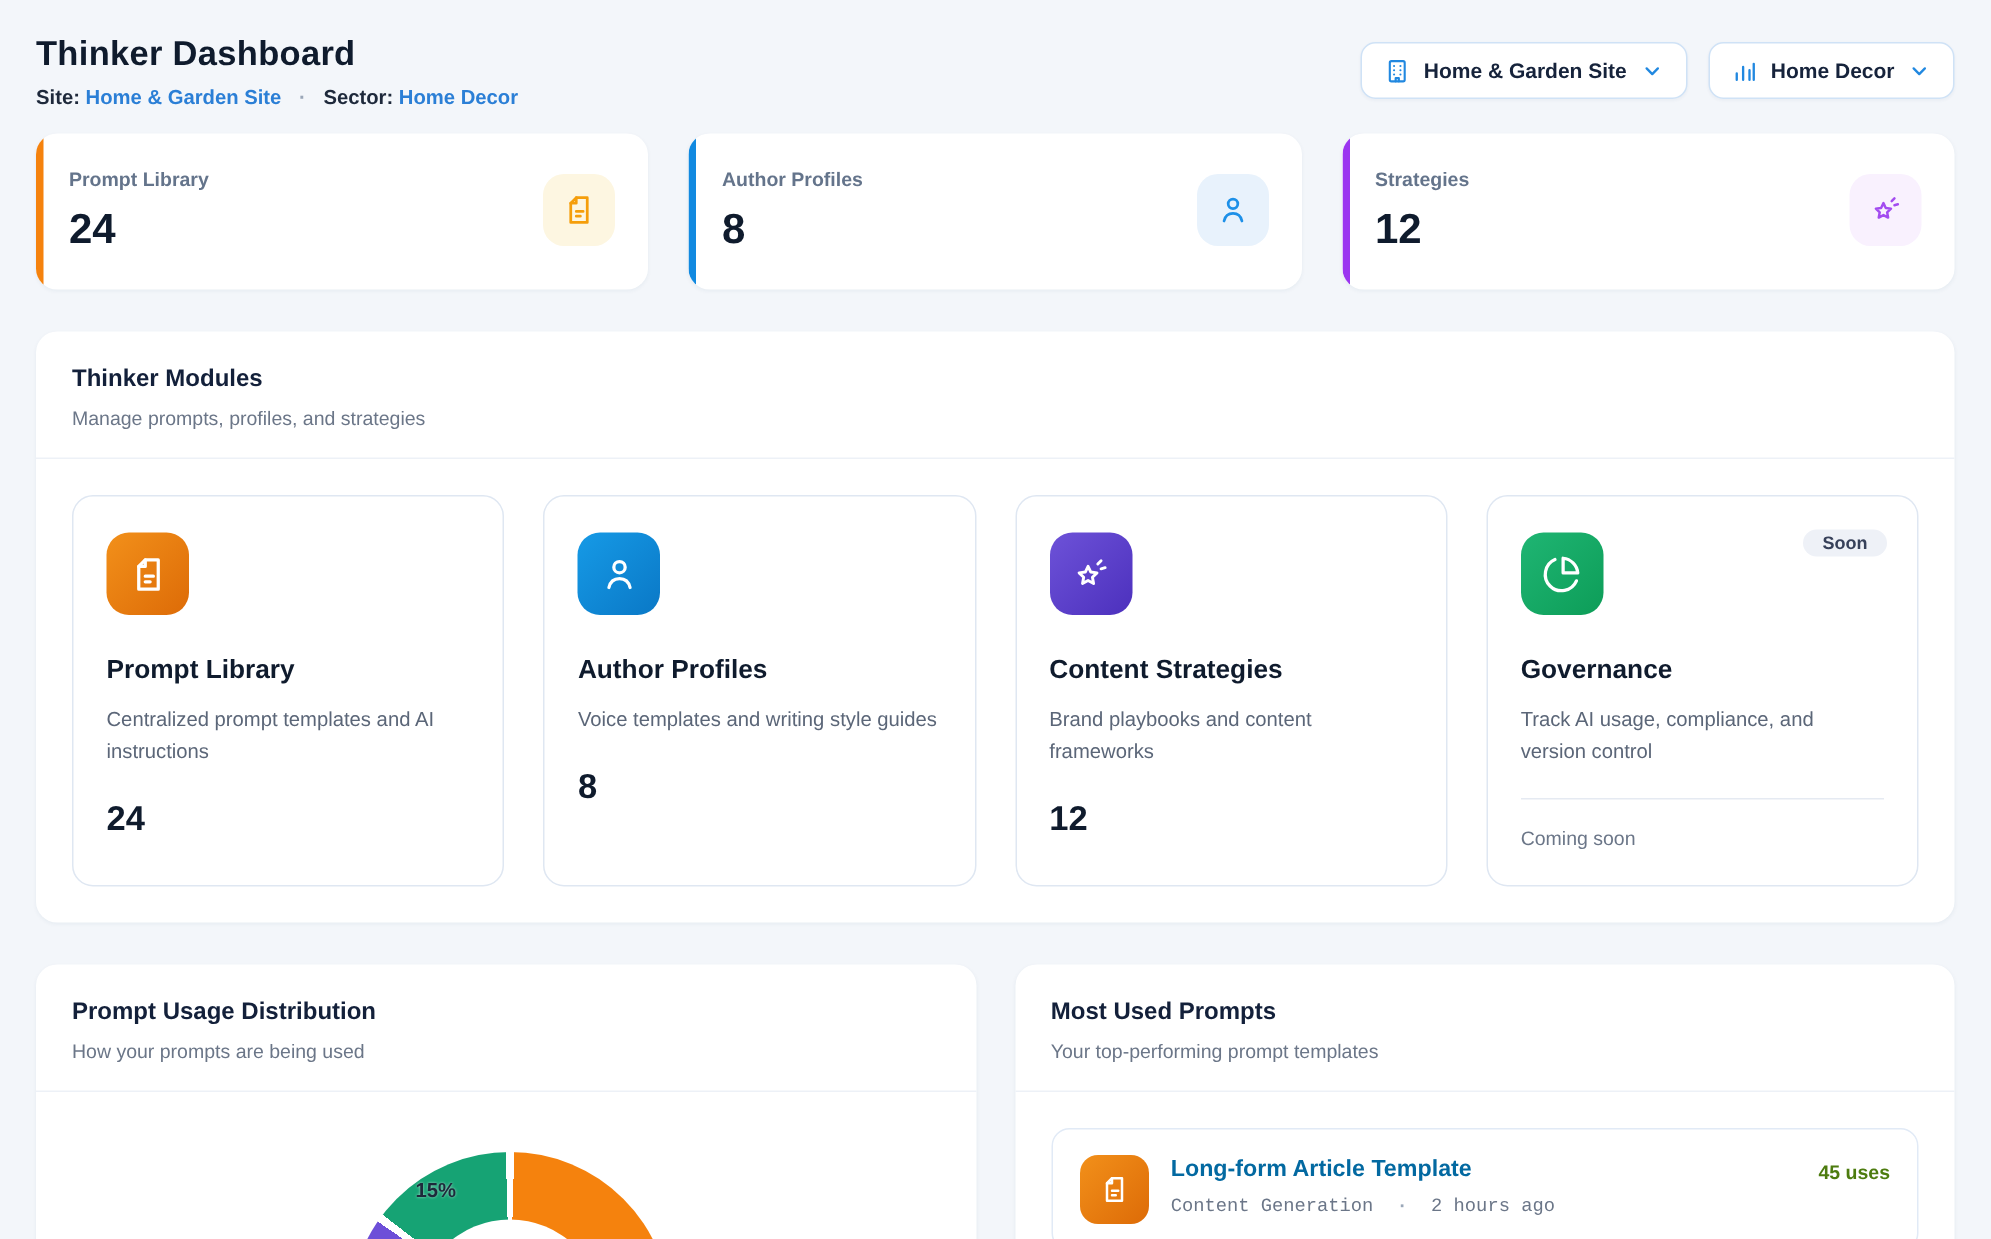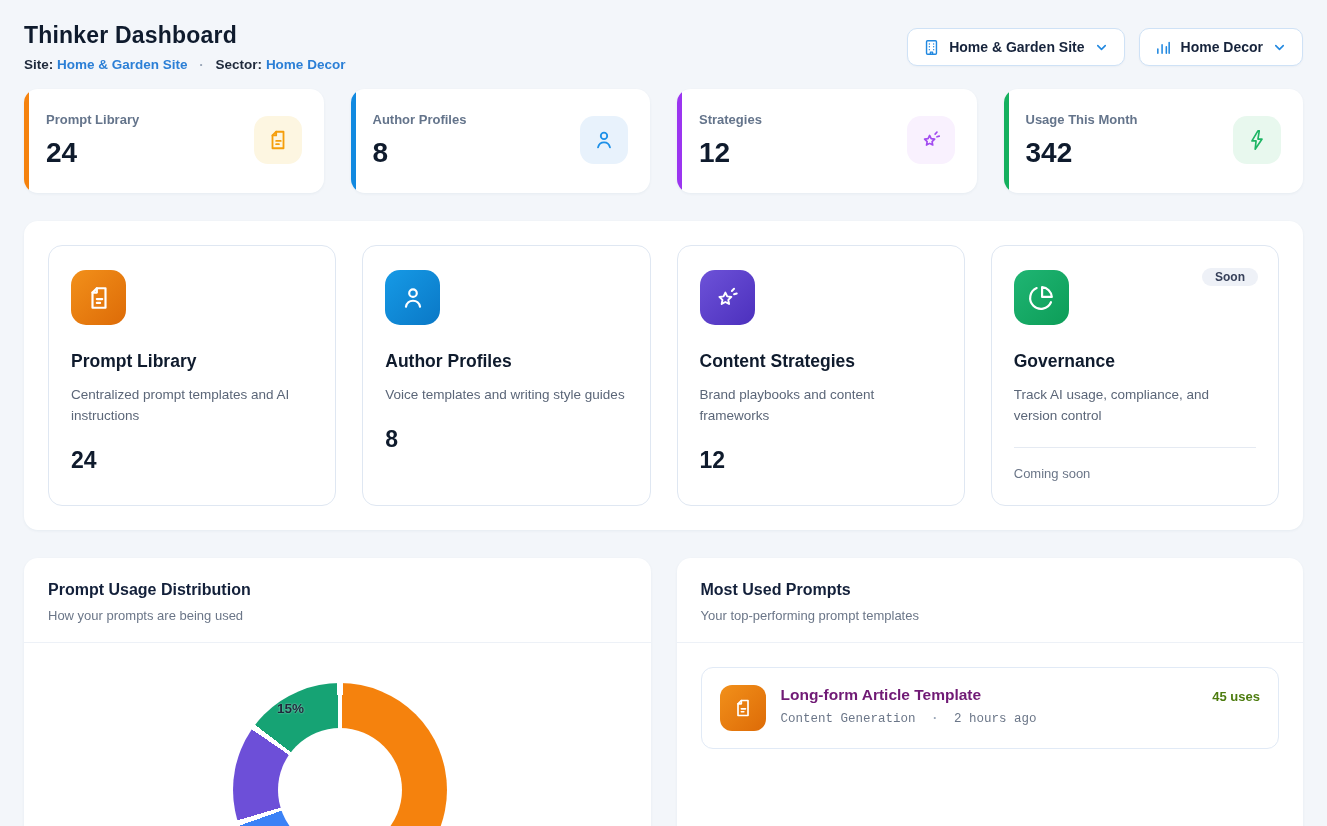--- a/index.html
+++ b/index.html
@@ -116,21 +116,21 @@
   .prompt-item {
     display: flex; align-items: flex-start; gap: 15px;
     border: 1.5px solid #e1eaf6; border-radius: 12px;
     padding: 17px 18px; background: #fff; cursor: pointer;
   }
   .prompt-item-icon {
     width: 46px; height: 46px; border-radius: 12px; color: #fff; flex: none;
     display: flex; align-items: center; justify-content: center;
   }
   .prompt-item-main { flex: 1; padding-top: 1px; }
-  .prompt-item-title { font-size: 15.5px; font-weight: 800; color: #701a75; }
+  .prompt-item-title { font-size: 15.5px; font-weight: 800; color: #0369a1; }
   .prompt-item-meta { margin-top: 8px; font-size: 12.5px; color: #6b7688; font-weight: 500; font-family: Liberation Mono, monospace; }
   .prompt-item-meta .dot { margin: 0 8px; color: #9aa7b8; font-weight: 800; }
   .prompt-item-uses { font-size: 13px; font-weight: 800; color: #4d7c0f; padding-top: 4px; }
 </style>
 </head>
 <body>
 
 <div class="page">
 
   <div class="header">
@@ -206,34 +206,27 @@
         <div class="stat-label">Strategies</div>
         <div class="stat-value">12</div>
       </div>
       <div class="stat-icon ic-purple">
         <svg width="22" height="22" viewBox="0 0 24 24" fill="none" stroke="currentColor" stroke-width="1.8" stroke-linecap="round" stroke-linejoin="round">
             <path d="M10.5 7l1.7 3.5 3.8.5-2.8 2.7.7 3.8-3.4-1.8-3.4 1.8.7-3.8L5 11l3.8-.5z"></path>
             <path d="M16.5 5.5l2-2M18.5 8.5l2.5-.7"></path>
           </svg>
       </div>
     </div>
-    <div class="stat-card acc-green">
-      <div>
-        <div class="stat-label">Usage This Month</div>
-        <div class="stat-value">342</div>
-      </div>
-      <div class="stat-icon ic-green">
-        <svg width="22" height="22" viewBox="0 0 24 24" fill="none" stroke="currentColor" stroke-width="1.8" stroke-linejoin="round">
-            <path d="M13 2L6.5 13H11l-1 9 7.5-11H13l1.5-9z"></path>
-          </svg>
-      </div>
-    </div>
   </div>
 
   <div class="panel modules-panel">
+    <div class="panel-head">
+      <div class="panel-title">Thinker Modules</div>
+      <div class="panel-sub">Manage prompts, profiles, and strategies</div>
+    </div>
     <div class="modules-grid">
 
       <div class="module-card">
         <div class="module-icon grad-orange">
           <svg width="26" height="26" viewBox="0 0 24 24" fill="none" stroke="currentColor" stroke-width="2" stroke-linecap="round" stroke-linejoin="round">
               <path d="M10 3h8v18H6V7z"></path>
               <path d="M10 3v4H6"></path>
               <path d="M10 13h5M10 16.5h3"></path>
             </svg>
         </div>

